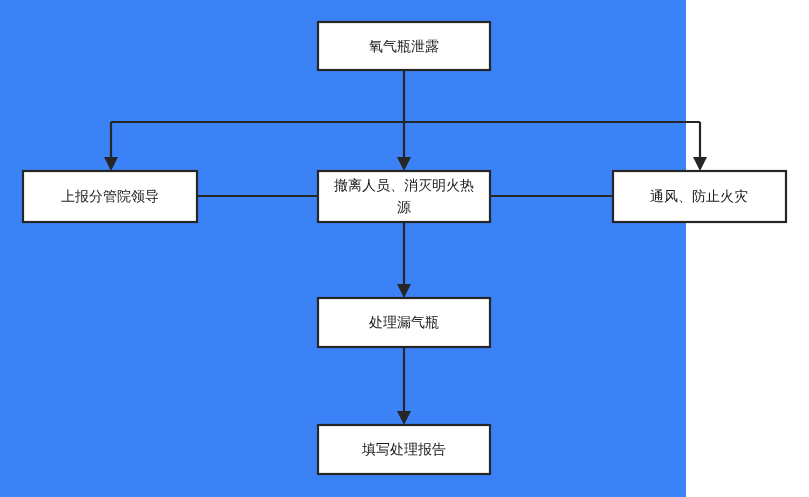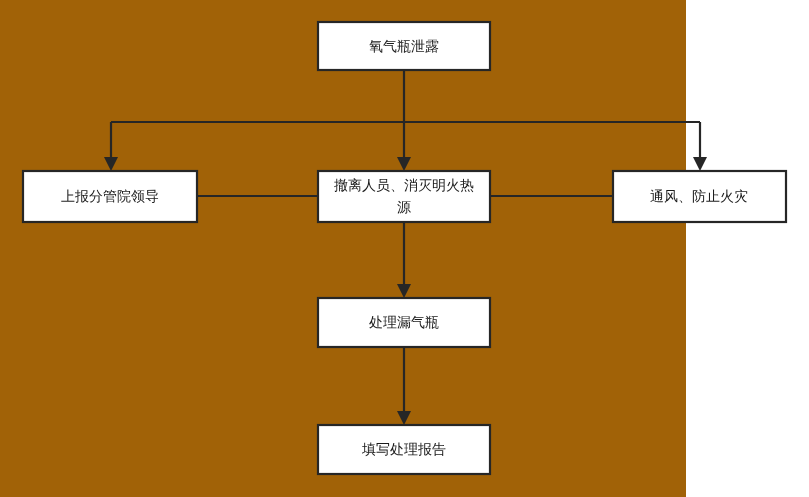--- a/index.html
+++ b/index.html
@@ -10,21 +10,21 @@
   body {
     width: 809px;
     height: 497px;
     font-family: "DejaVu Sans", "Liberation Sans", sans-serif;
     overflow: hidden;
   }
   #flow-root {
     position: relative;
     width: 686px;
     height: 497px;
-    background: #a16207;
+    background: #3b82f6;
   }
   svg#flow-svg {
     position: absolute;
     top: 0;
     left: 0;
     width: 809px;
     height: 497px;
     display: block;
   }
   .node-rect {

